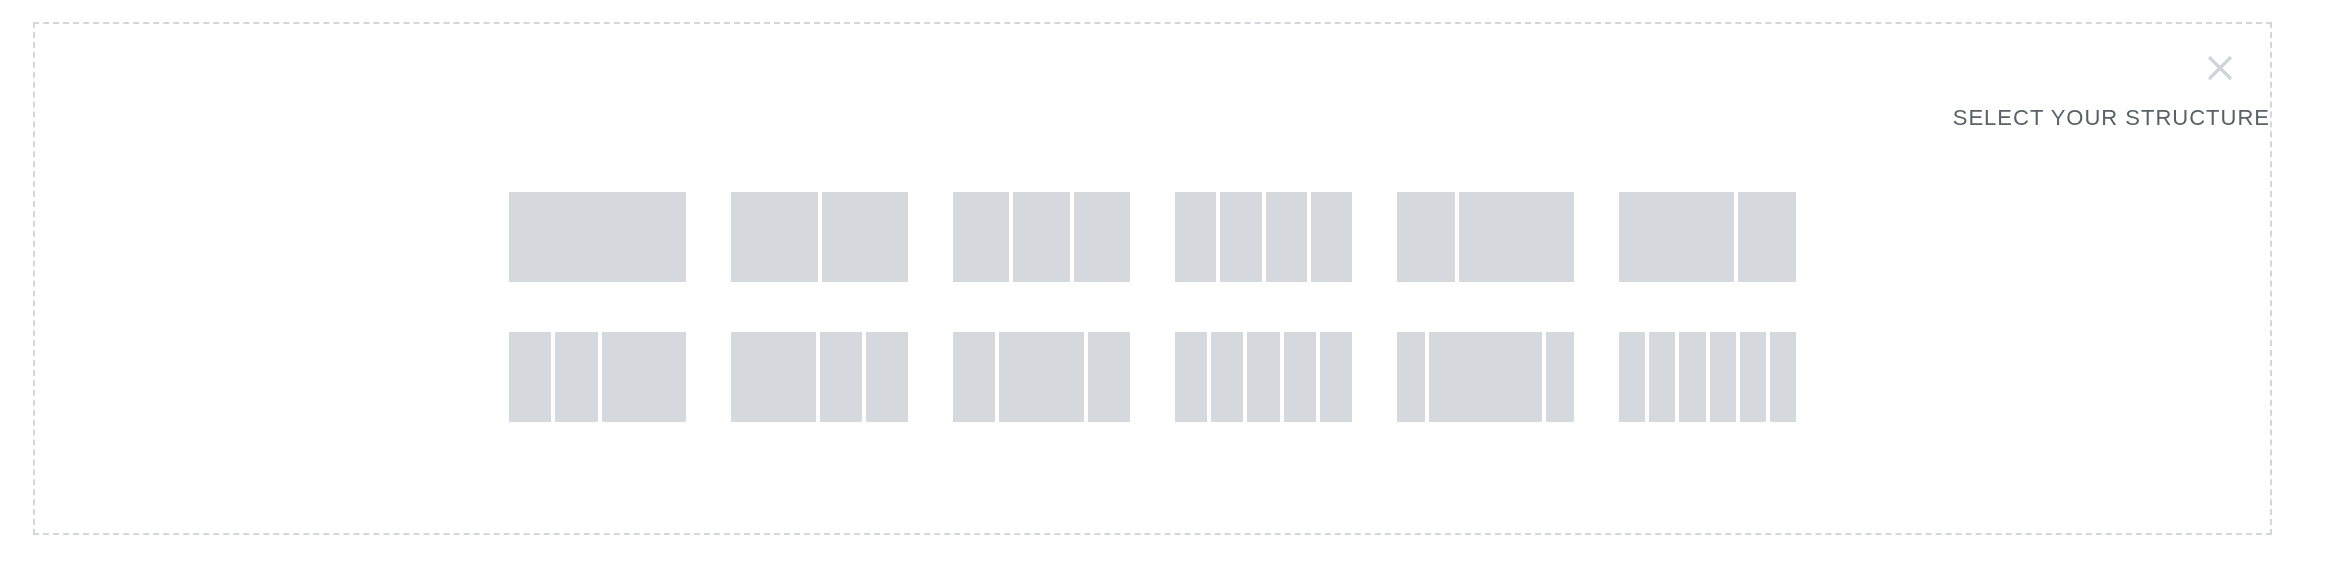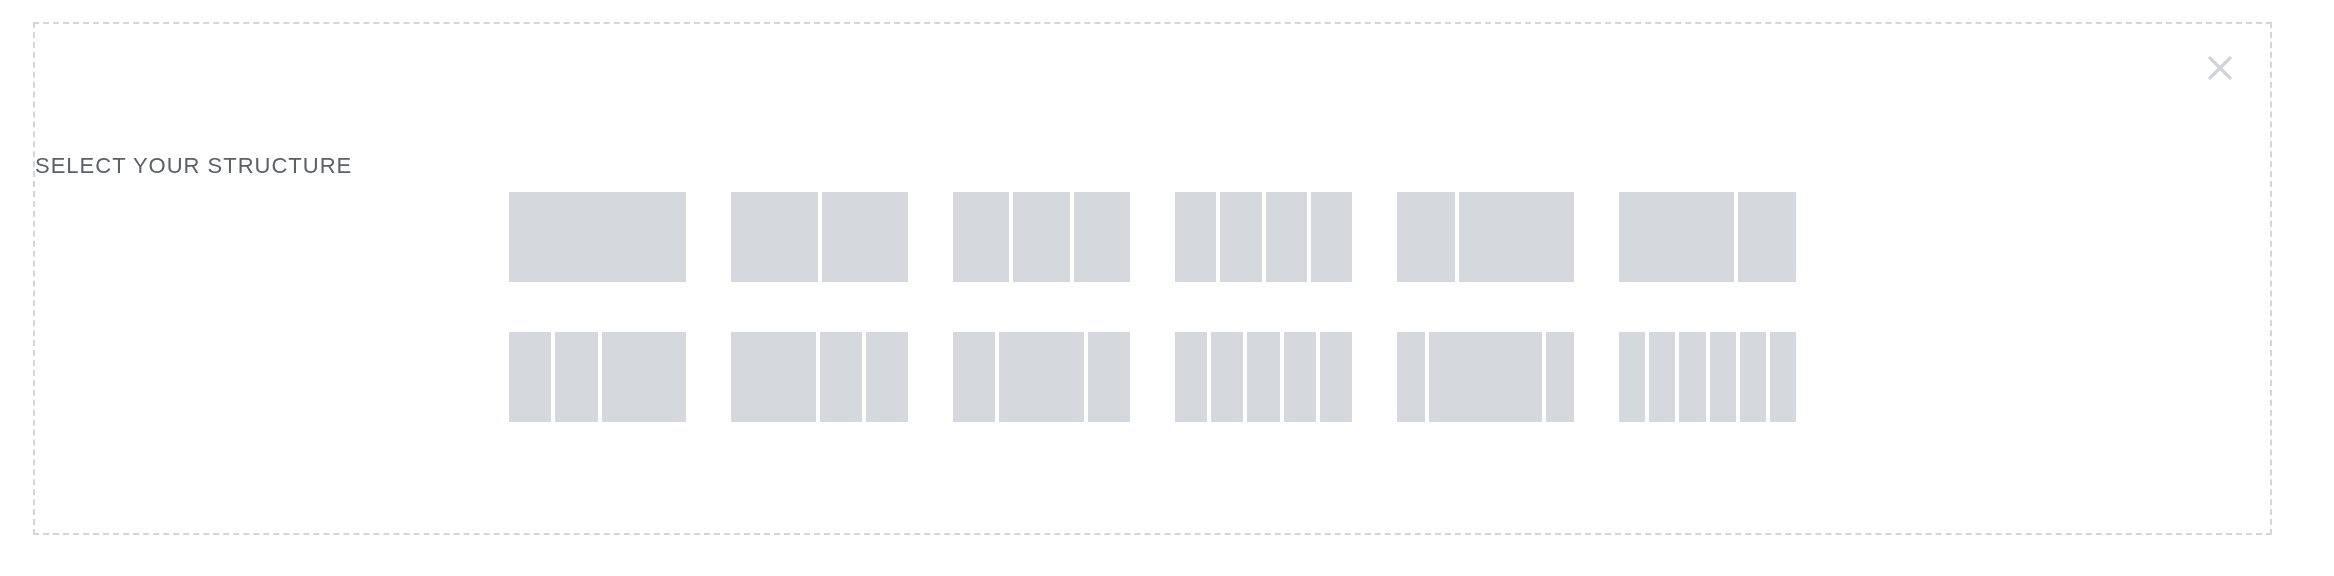--- a/index.html
+++ b/index.html
@@ -41,29 +41,28 @@
   }
   .close-button svg {
     display: block;
   }
 
   .picker-title {
     position: absolute;
     left: 0;
     right: 0;
     top: 80px;
-    text-align: left;
+    text-align: right;
     font-size: 22px;
     line-height: 28px;
     letter-spacing: 1.0px;
     color: #5b6169;
     font-weight: 400;
     white-space: nowrap;
     font-family: "Liberation Sans", sans-serif;
-    margin-top: 48px;
   }
 
   .structure-grid {
     position: absolute;
     left: 0;
     right: 0;
     top: 168px;
     display: flex;
     flex-direction: column;
     align-items: center;

